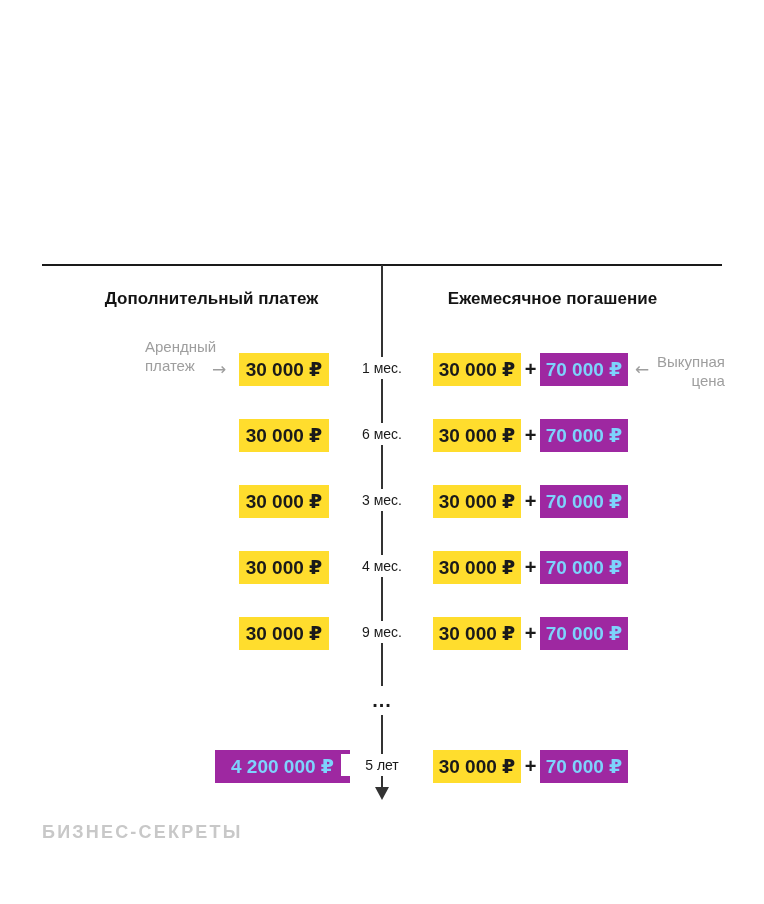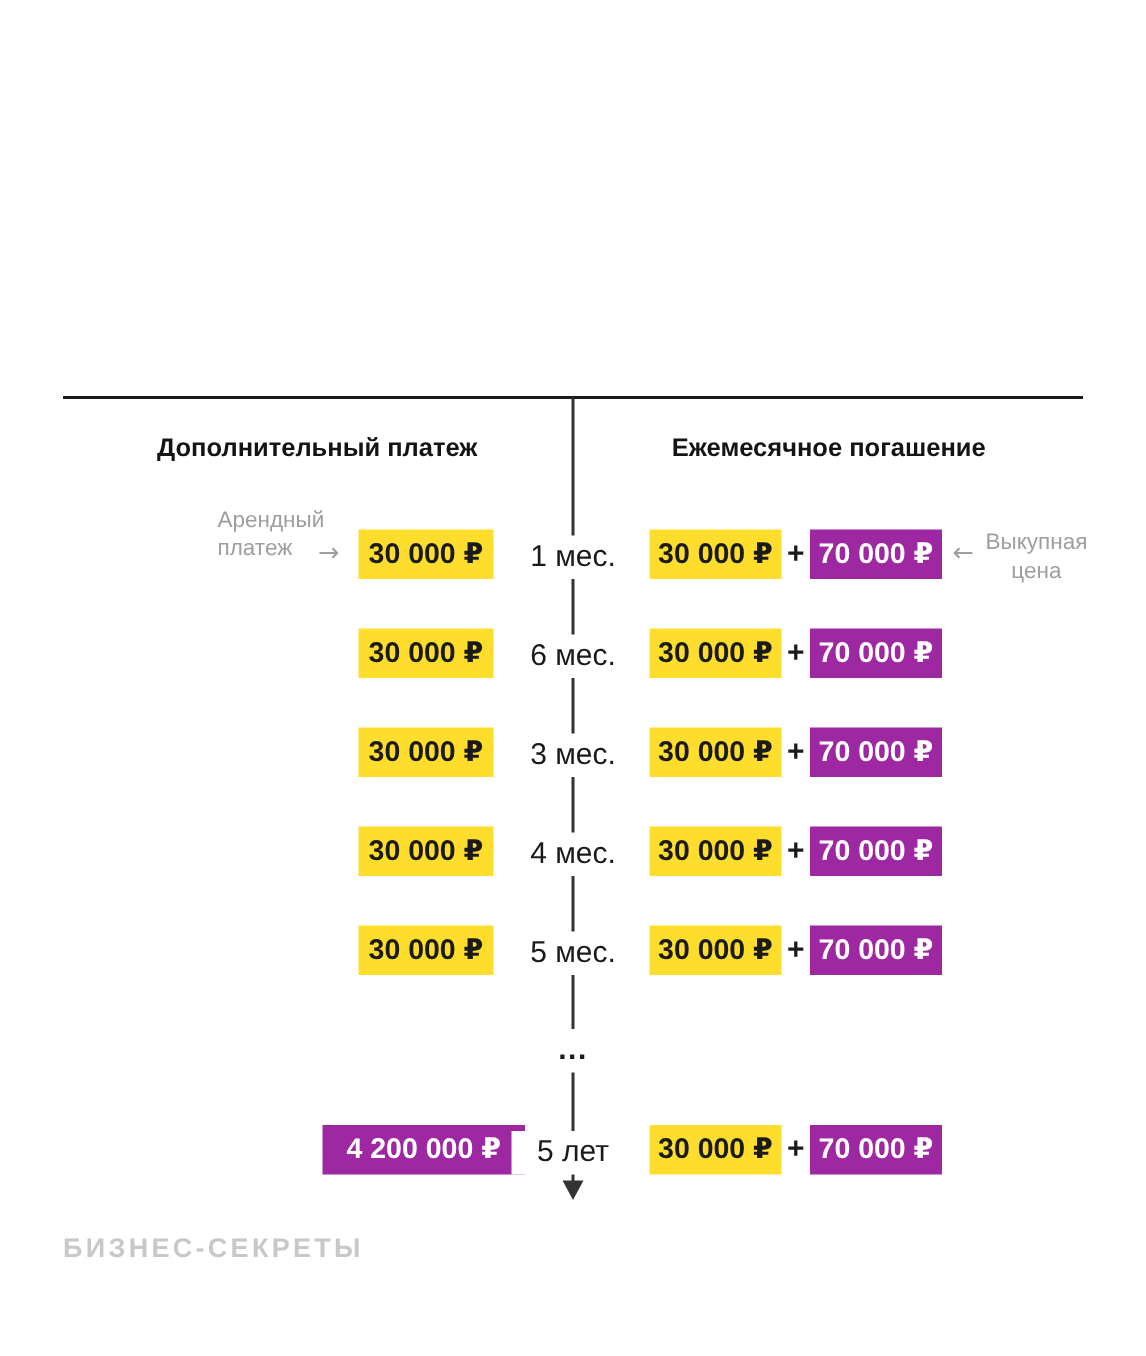--- a/index.html
+++ b/index.html
@@ -29,37 +29,37 @@
   .col-header{position:absolute;top:289px;width:339px;text-align:center;
               font-size:17px;font-weight:700;color:var(--ink);}
   .col-header.left{left:42px;}
   .col-header.right{left:383px;}
 
   
   .row{position:absolute;left:0;right:0;height:34px;}
   .badge{position:absolute;height:33px;display:flex;align-items:center;justify-content:center;
          font-size:19px;font-weight:700;white-space:nowrap;}
   .badge.yellow{background:var(--yellow);color:#1a1a1a;}
-  .badge.purple{background:var(--purple);color:#ffffff;text-align:center;}
+  .badge.purple{background:var(--purple);color:#7dd3fc;text-align:center;}
   .cell-left{left:239px;width:90px;}
   .cell-left-total{left:215px;width:135px;}
   .cell-ry{left:433px;width:88px;}
   .cell-rp{left:540px;width:88px;}
   .plus{position:absolute;left:521px;width:19px;height:33px;line-height:33px;text-align:center;
         font-size:20px;font-weight:700;color:#1a1a1a;}
   .period{position:absolute;left:341px;width:82px;top:4px;text-align:center;background:#ffffff;
-          padding:3px 0;font-size:20px;color:#1a1a1a;z-index:2;white-space:nowrap;}
+          padding:3px 0;font-size:14px;color:#1a1a1a;z-index:2;white-space:nowrap;}
 
   .ellipsis{position:absolute;left:341px;width:82px;top:686px;text-align:center;background:#ffffff;
             padding:3px 0;font-size:20px;font-weight:700;color:#1a1a1a;letter-spacing:1px;z-index:2;}
 
   
   .annotation{position:absolute;font-size:15px;line-height:19px;color:var(--gray-label);white-space:nowrap;}
   .ann-rent{left:145px;top:337px;text-align:left;}
-  .ann-buyout{left:657px;top:352px;text-align:center;}
+  .ann-buyout{left:657px;top:352px;text-align:right;}
   .ann-arrow{position:absolute;font-size:17px;color:var(--gray-label);
              font-family:"DejaVu Sans","Liberation Sans",sans-serif;}
   .arrow-right{left:212px;top:359px;}
   .arrow-left{left:635px;top:359px;}
 
   
   .logo{position:absolute;left:42px;top:822px;font-size:18px;font-weight:700;
         letter-spacing:2.2px;color:var(--logo-gray);}
 </style>
 </head>
@@ -102,21 +102,21 @@
   <div class="row" style="top:551px">
     <div class="badge yellow cell-left">30 000 ₽</div>
     <div class="period">4 мес.</div>
     <div class="badge yellow cell-ry">30 000 ₽</div>
     <div class="plus">+</div>
     <div class="badge purple cell-rp">70 000 ₽</div>
   </div>
 
   <div class="row" style="top:617px">
     <div class="badge yellow cell-left">30 000 ₽</div>
-    <div class="period">5 мес.</div>
+    <div class="period">9 мес.</div>
     <div class="badge yellow cell-ry">30 000 ₽</div>
     <div class="plus">+</div>
     <div class="badge purple cell-rp">70 000 ₽</div>
   </div>
 
   <div class="ellipsis">...</div>
 
   <div class="row" style="top:750px">
     <div class="badge purple cell-left-total">4 200 000 ₽</div>
     <div class="period">5 лет</div>

